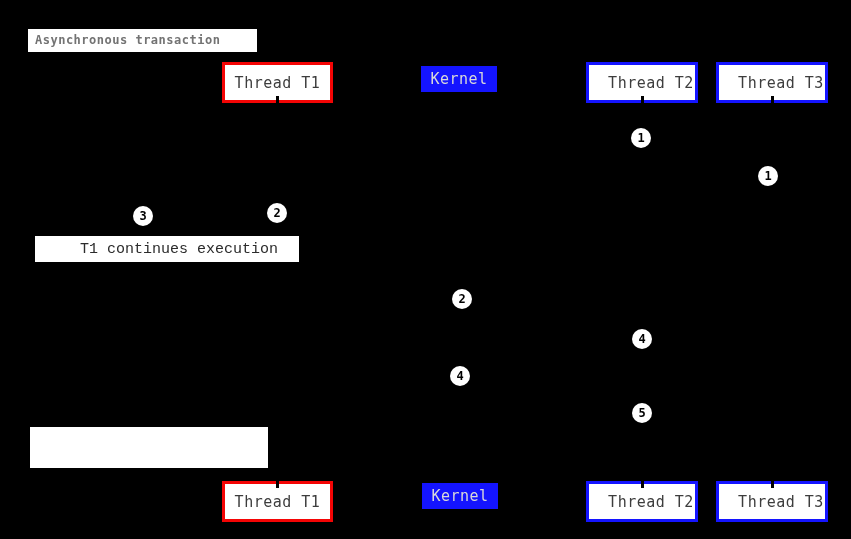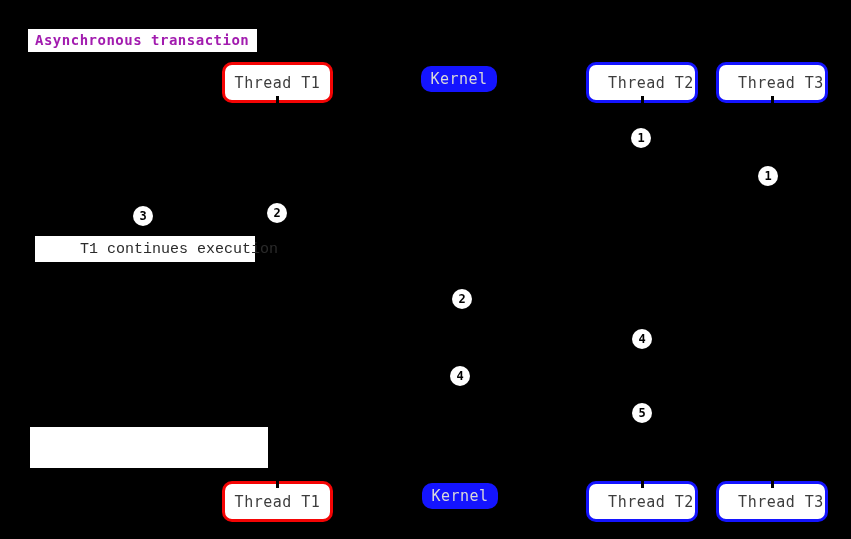--- a/index.html
+++ b/index.html
@@ -10,40 +10,39 @@
     height: 539px;
     background: var(--bg, #000000);
     overflow: hidden;
     font-family: "DejaVu Sans Mono", monospace;
   }
   .title-box {
     position: absolute;
     left: 28px; top: 29px;
     width: 229px; height: 23px;
     background: #ffffff;
-    color: #a21caf;
-    font-size: 14px;
+    color: #737373;
+    font-size: 12px;
     font-weight: bold;
     line-height: 23px;
     padding-left: 7px;
     letter-spacing: 0.5px;
     white-space: nowrap;
   }
   .actor-box {
     position: absolute;
     width: 111px; height: 41px;
     background: #ffffff;
     display: flex;
     align-items: center;
     justify-content: center;
     font-size: 15px;
     color: var(--thread-text, #3d3d3d);
     white-space: nowrap;
     letter-spacing: 0.5px;
-    border-radius: 10px;
   }
   .actor-red  { border: 3px solid var(--red, #f40404); }
   .actor-blue { border: 3px solid var(--blue, #1414ff); width: 112px; padding-left: 18px; }
   .actor-kernel {
     width: 76px; height: 26px;
     background: var(--blue, #1414ff);
     border: none;
     color: var(--kernel-text, #d9d9d9);
   }
   
@@ -62,21 +61,21 @@
     position: absolute;
     background: #ffffff;
     color: #2b2b2b;
     font-family: "Liberation Mono", monospace;
     font-size: 15px;
     display: flex;
     align-items: center;
     padding-left: 7px;
     white-space: nowrap;
   }
-  .note-t1 { left: 35px; top: 236px; width: 220px; height: 26px; padding-left: 45px; }
+  .note-t1 { left: 35px; top: 236px; width: 264px; height: 26px; padding-left: 45px; }
   .note-blank { left: 30px; top: 427px; width: 238px; height: 41px; }
 
   .badge {
     position: absolute;
     width: 20px; height: 20px;
     border-radius: 50%;
     background: #ffffff;
     color: #000000;
     font-family: "DejaVu Sans Mono", monospace;
     font-size: 12px;

